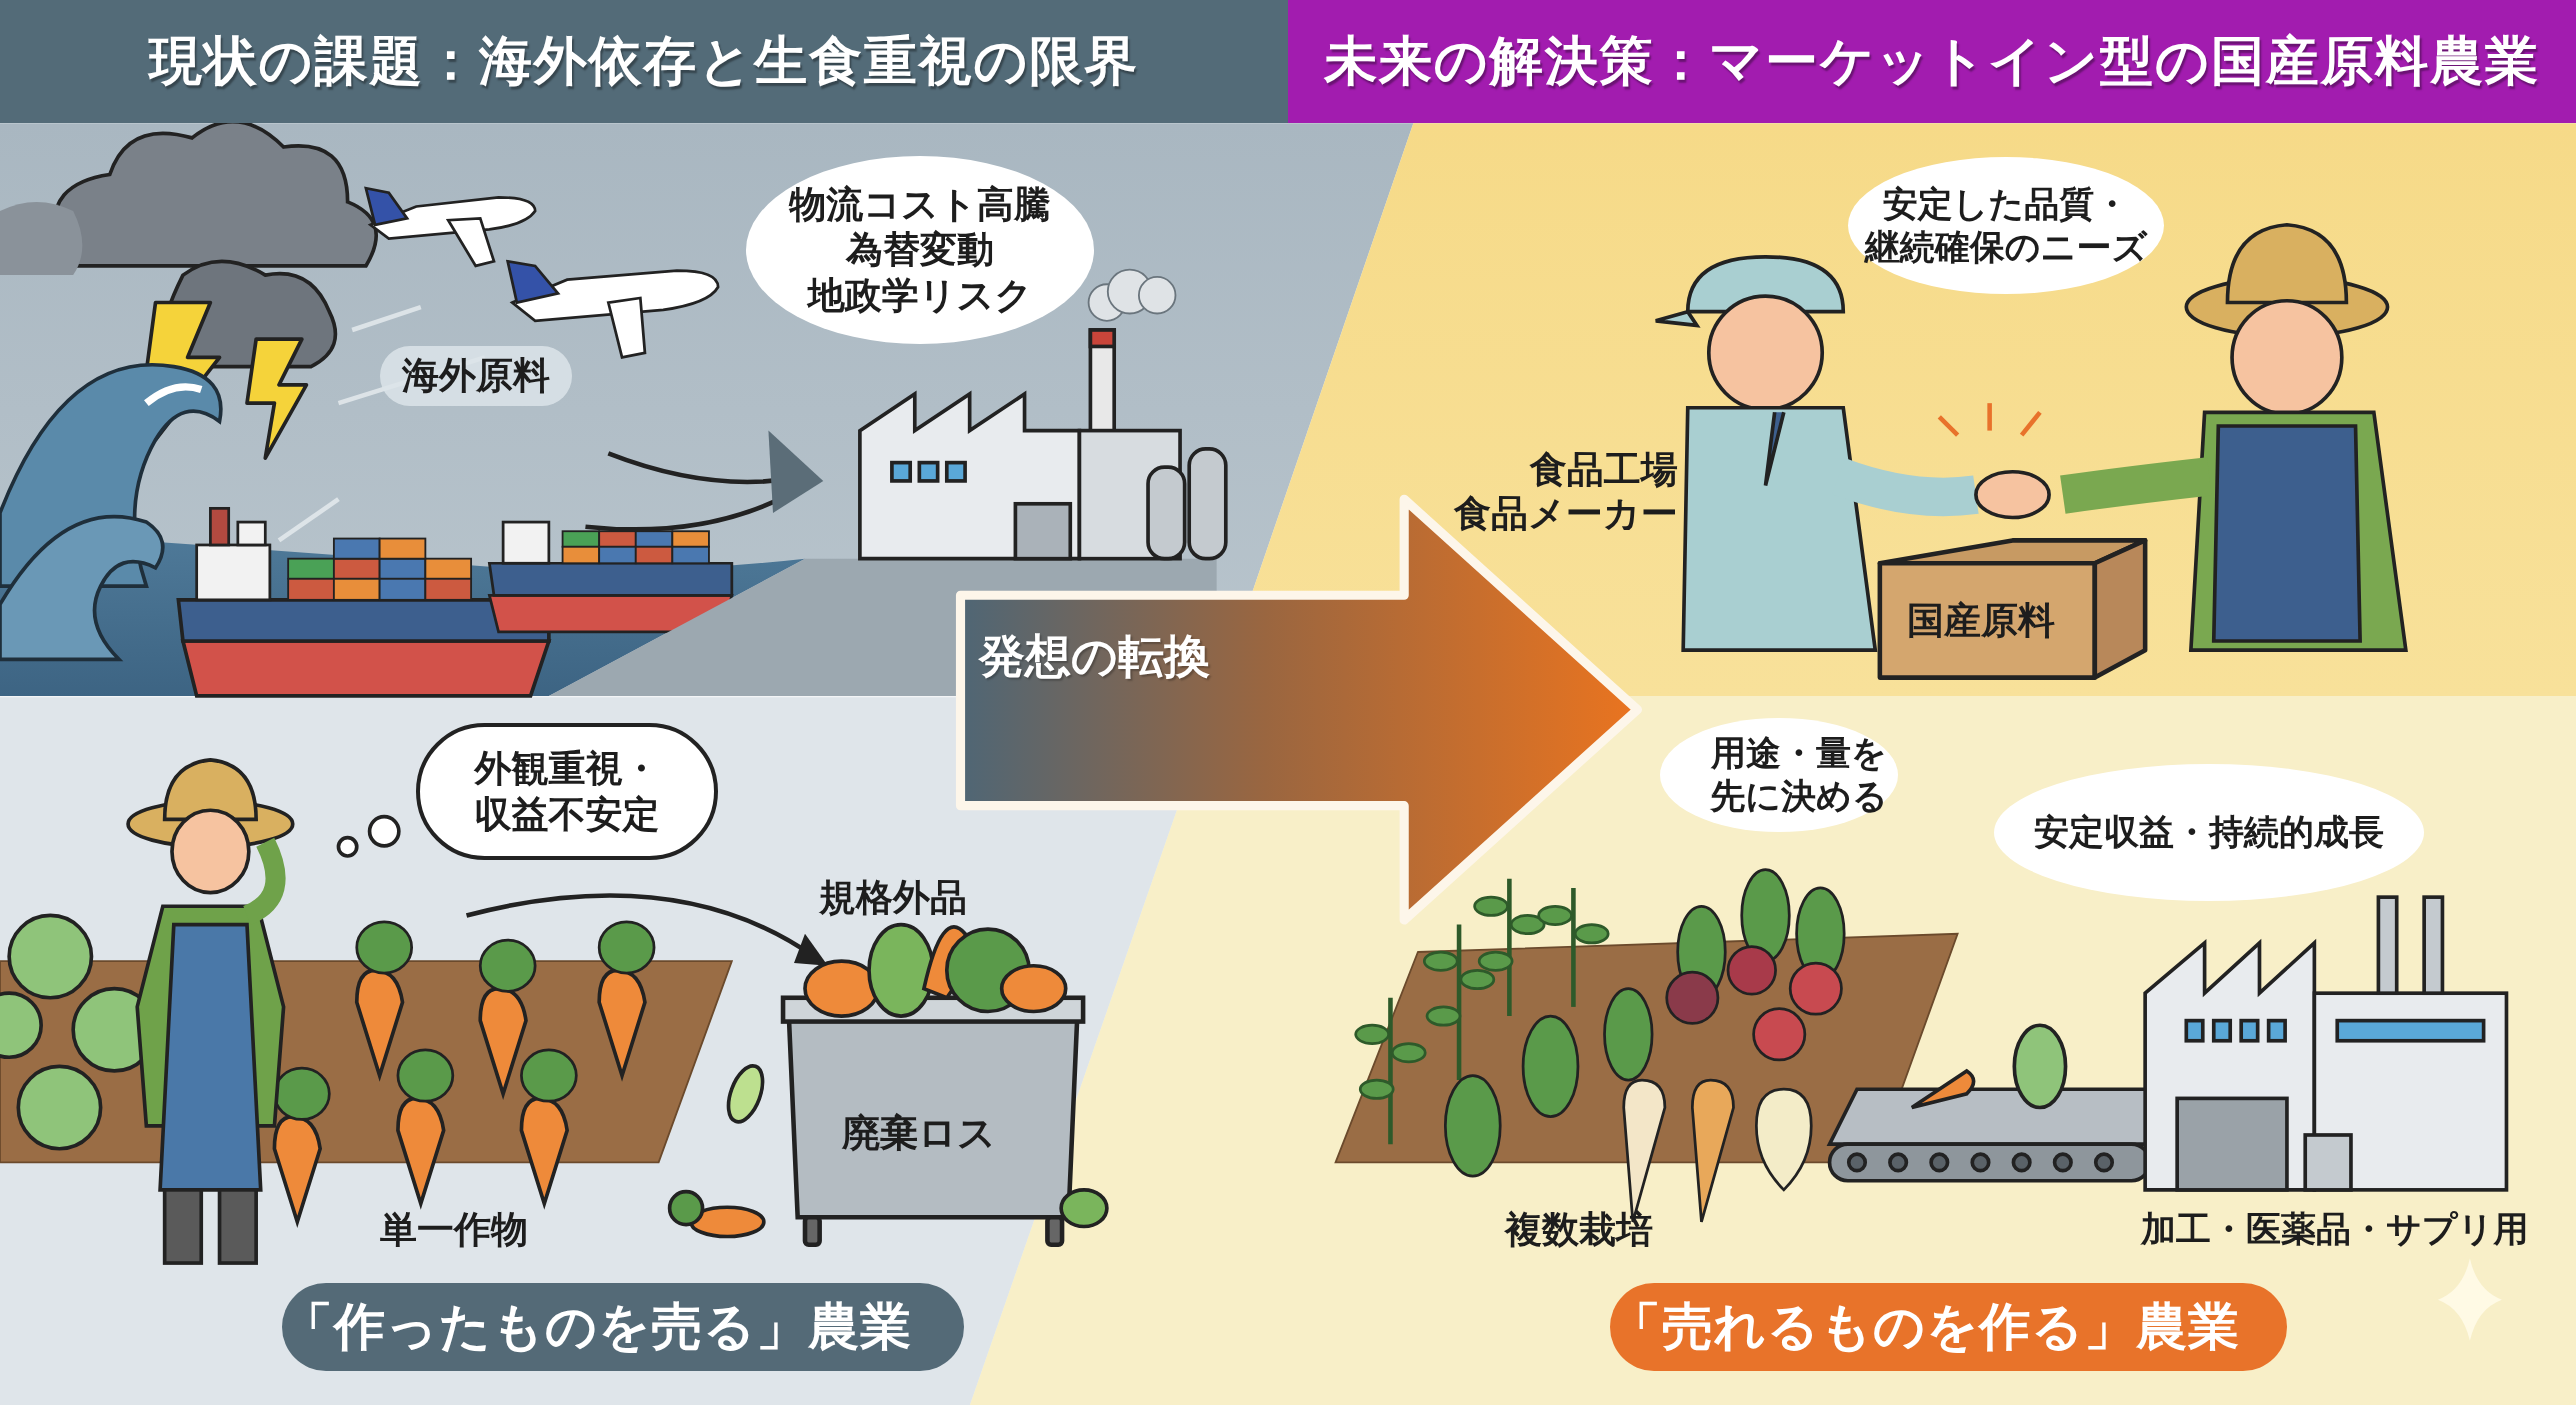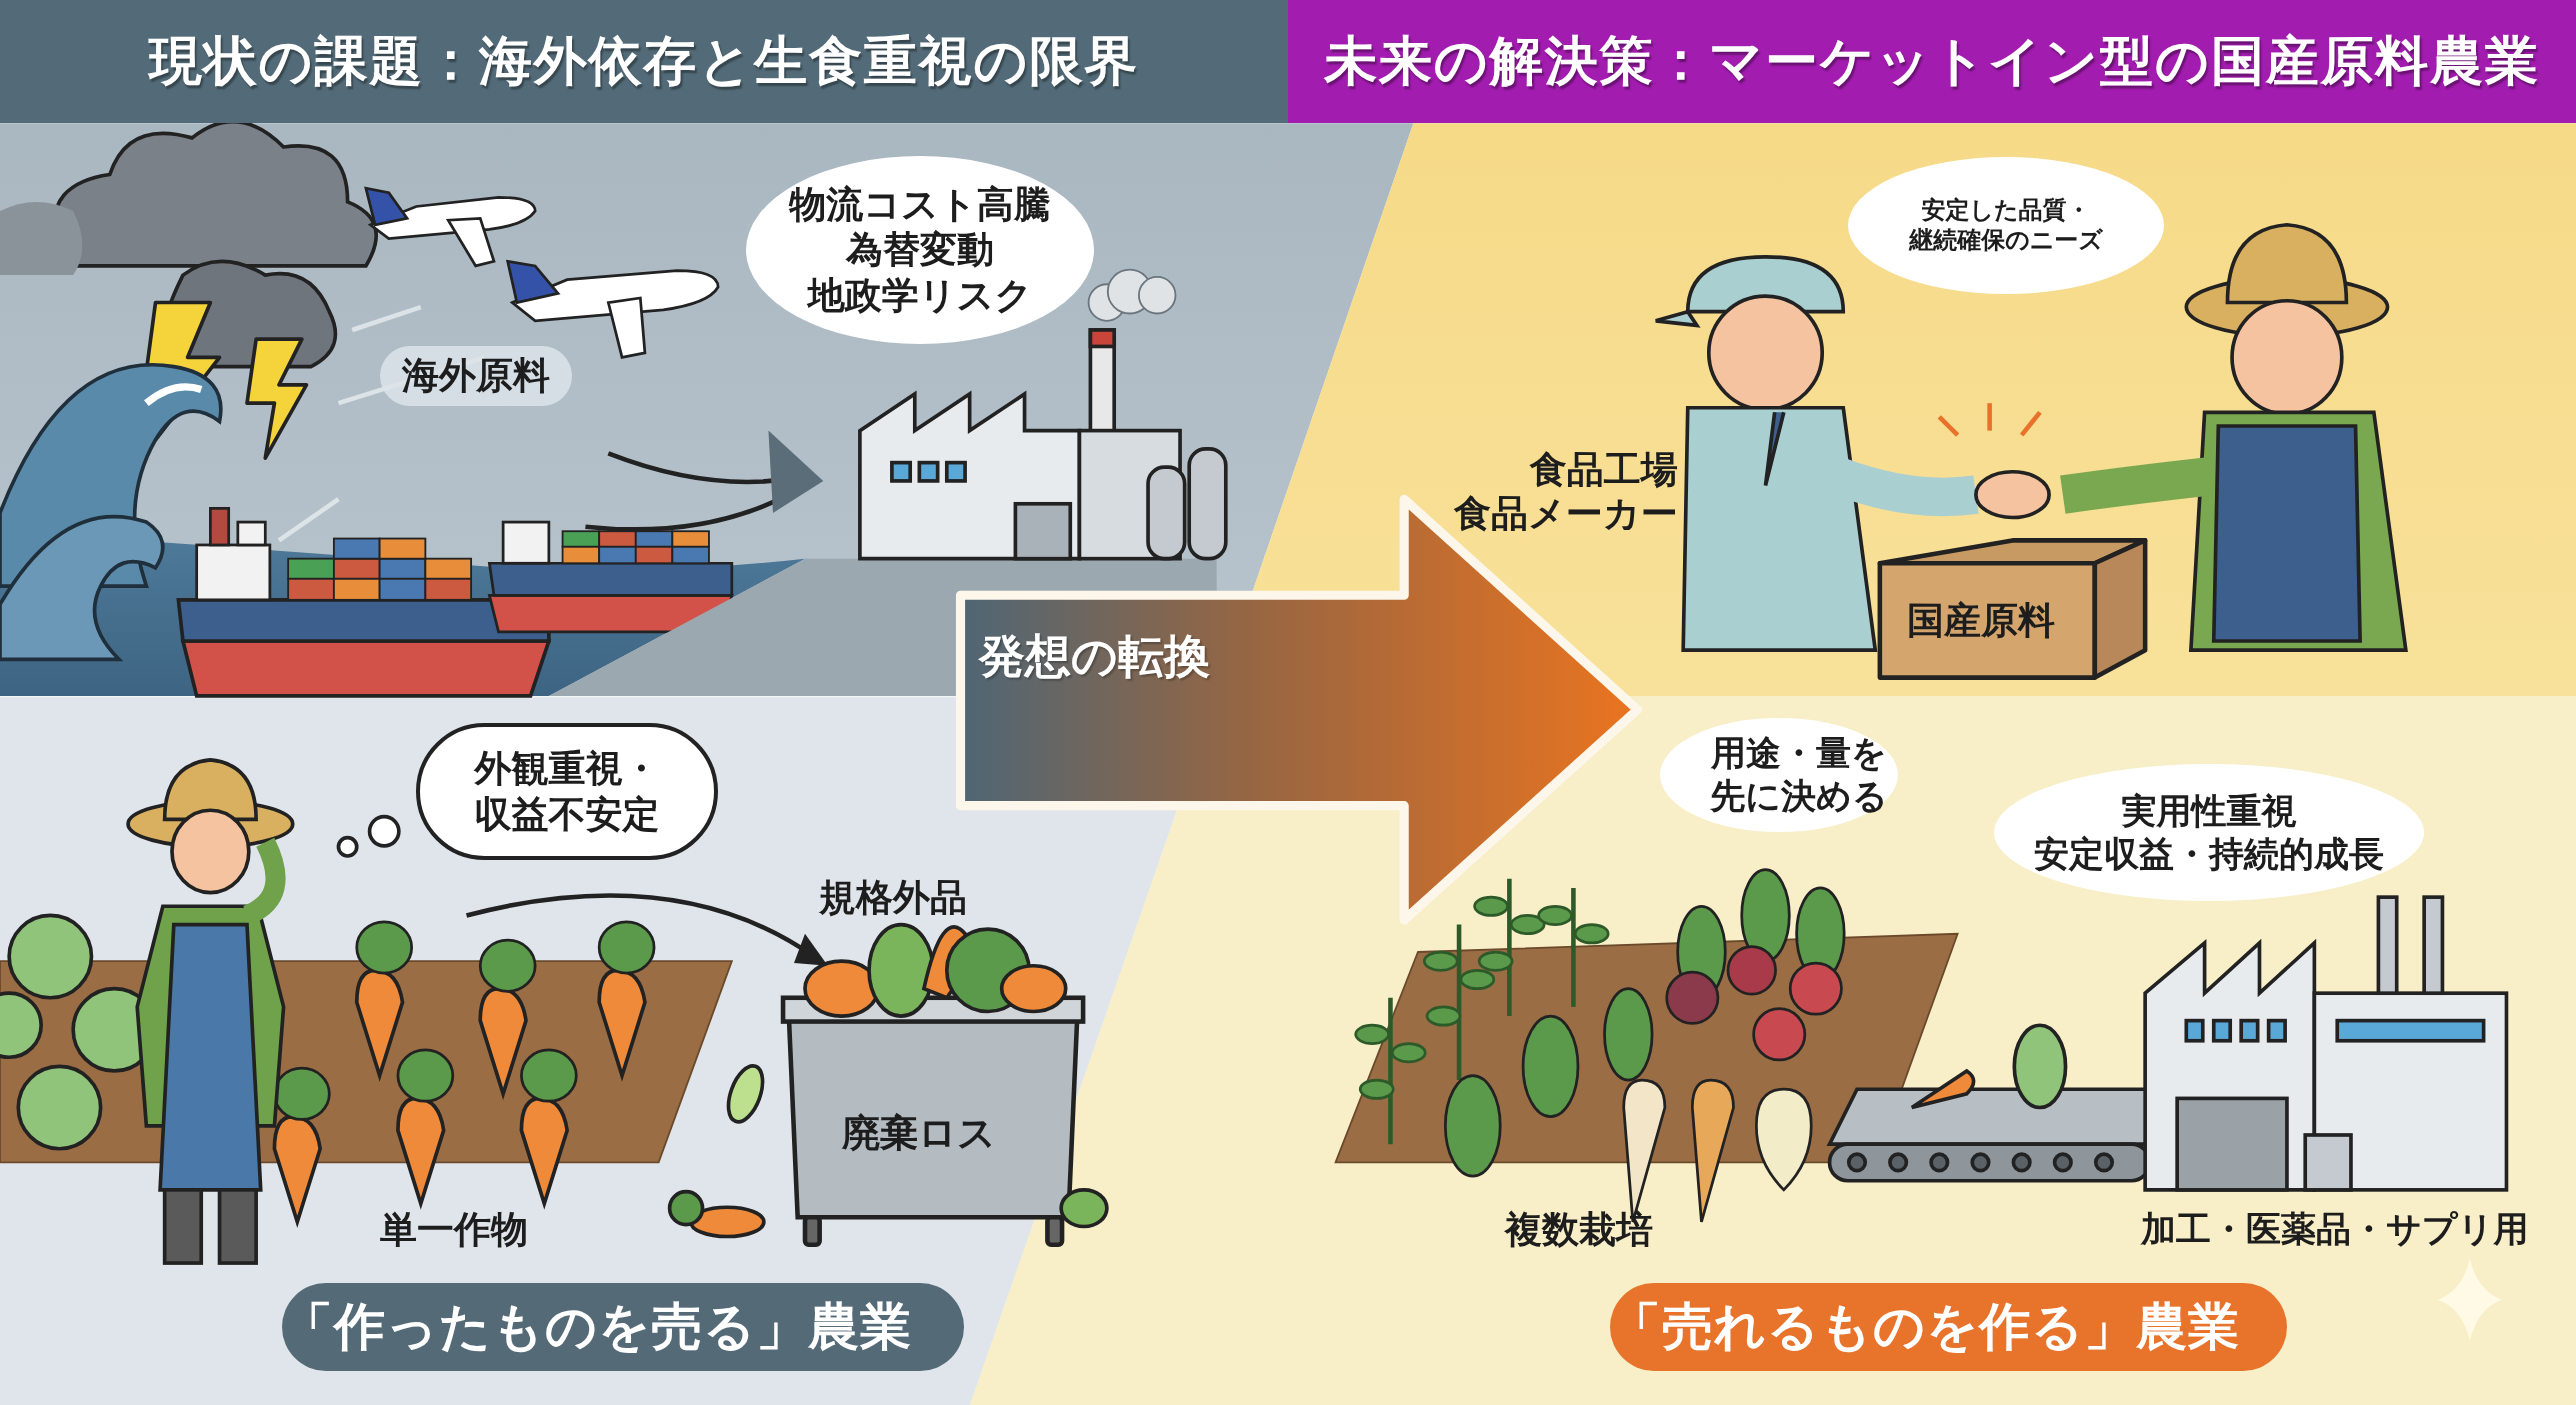--- a/index.html
+++ b/index.html
@@ -348,40 +348,39 @@
 <div class="lbl" style="left:380px; top:1208px; font-size:37px;">単一作物</div>
 <div class="pill pill-left" style="left:282px; top:1283px; width:682px; height:88px;">
   <span>「作ったものを売る」農業</span>
 </div>
 
 <div class="arrow-text" style="left:979px; top:625px; width:631px;">
   <div>発想の転換</div>
 </div>
 
 <div class="bubble" style="left:1848px; top:157px; width:316px; height:137px;">
-  <div class="txt" style="font-size:24px;">
+  <div class="txt" style="font-size:35px;">
     <div>安定した品質・</div>
     <div>継続確保のニーズ</div>
   </div>
 </div>
 <div class="lbl" style="left:1454px; top:448px; font-size:37px; text-align:right;">
   <div>食品工場</div>
   <div>食品メーカー</div>
 </div>
 <div class="lbl" style="left:1907px; top:599px; font-size:37px;">国産原料</div>
 
 <div class="bubble" style="left:1660px; top:718px; width:238px; height:114px;">
   <div class="txt" style="font-size:35px;margin-left:40px;">
     <div>用途・量を</div>
     <div>先に決める</div>
   </div>
 </div>
 <div class="bubble" style="left:1994px; top:764px; width:430px; height:137px;">
   <div class="txt" style="font-size:35px;">
-    <div>実用性重視</div>
     <div>安定収益・持続的成長</div>
   </div>
 </div>
 <div class="lbl" style="left:1505px; top:1208px; font-size:37px;">複数栽培</div>
 <div class="lbl" style="left:2141px; top:1208px; font-size:35px;">加工・医薬品・サプリ用</div>
 <div class="pill pill-right" style="left:1610px; top:1283px; width:677px; height:88px;">
   <span>「売れるものを作る」農業</span>
 </div>
 
 

